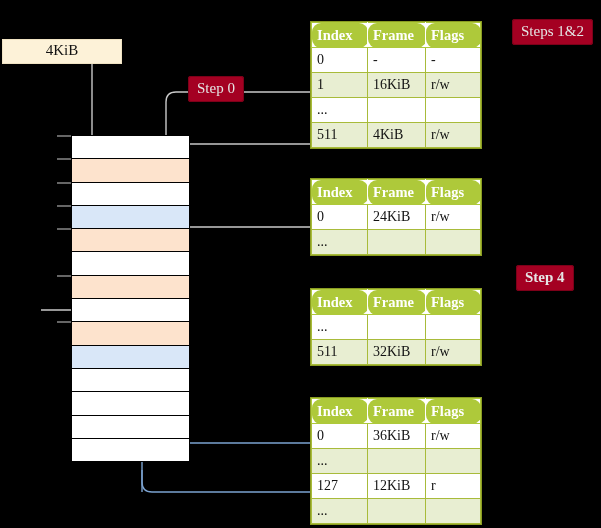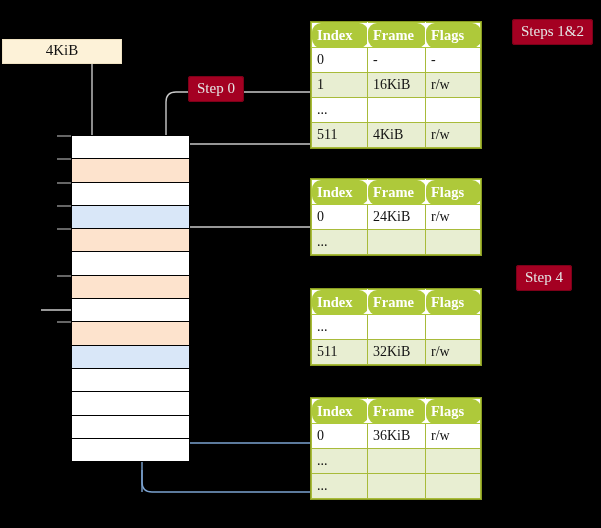--- a/index.html
+++ b/index.html
@@ -182,21 +182,21 @@
     </g>
     <g>
       <path d="M176,265 L176,278" fill="none" stroke="#c9c9c9" stroke-width="1.4"></path>
     </g>
   </svg>
 
   <div class="vaddr-box" style="left:2px; top:39px; width:118px; height:23px;">4KiB</div>
 
   <div class="step-label" style="left:188px; top:40px;margin-top:36px;">Step 0</div>
   <div class="step-label" style="left:512px; top:19px;">Steps 1&amp;2</div>
-  <div class="step-label" style="left:516px; top:265px;">Step 4</div>
+  <div class="step-label" style="left:516px; top:265px;font-weight:bold;">Step 4</div>
 
   <div class="memcol" id="memcol">
       <div class="memrow"></div>
       <div class="memrow orange"></div>
       <div class="memrow"></div>
       <div class="memrow blue"></div>
       <div class="memrow orange"></div>
       <div class="memrow"></div>
       <div class="memrow orange"></div>
       <div class="memrow"></div>
@@ -325,20 +325,25 @@
         <tr>
           <td>0</td>
           <td>36KiB</td>
           <td>r/w</td>
         </tr>
         <tr class="alt">
           <td>...</td>
           <td></td>
           <td></td>
         </tr>
+        <tr>
+          <td>127</td>
+          <td>12KiB</td>
+          <td>r</td>
+        </tr>
         <tr class="alt">
           <td>...</td>
           <td></td>
           <td></td>
         </tr>
       </tbody>
   </table>
 
 </div>
 

